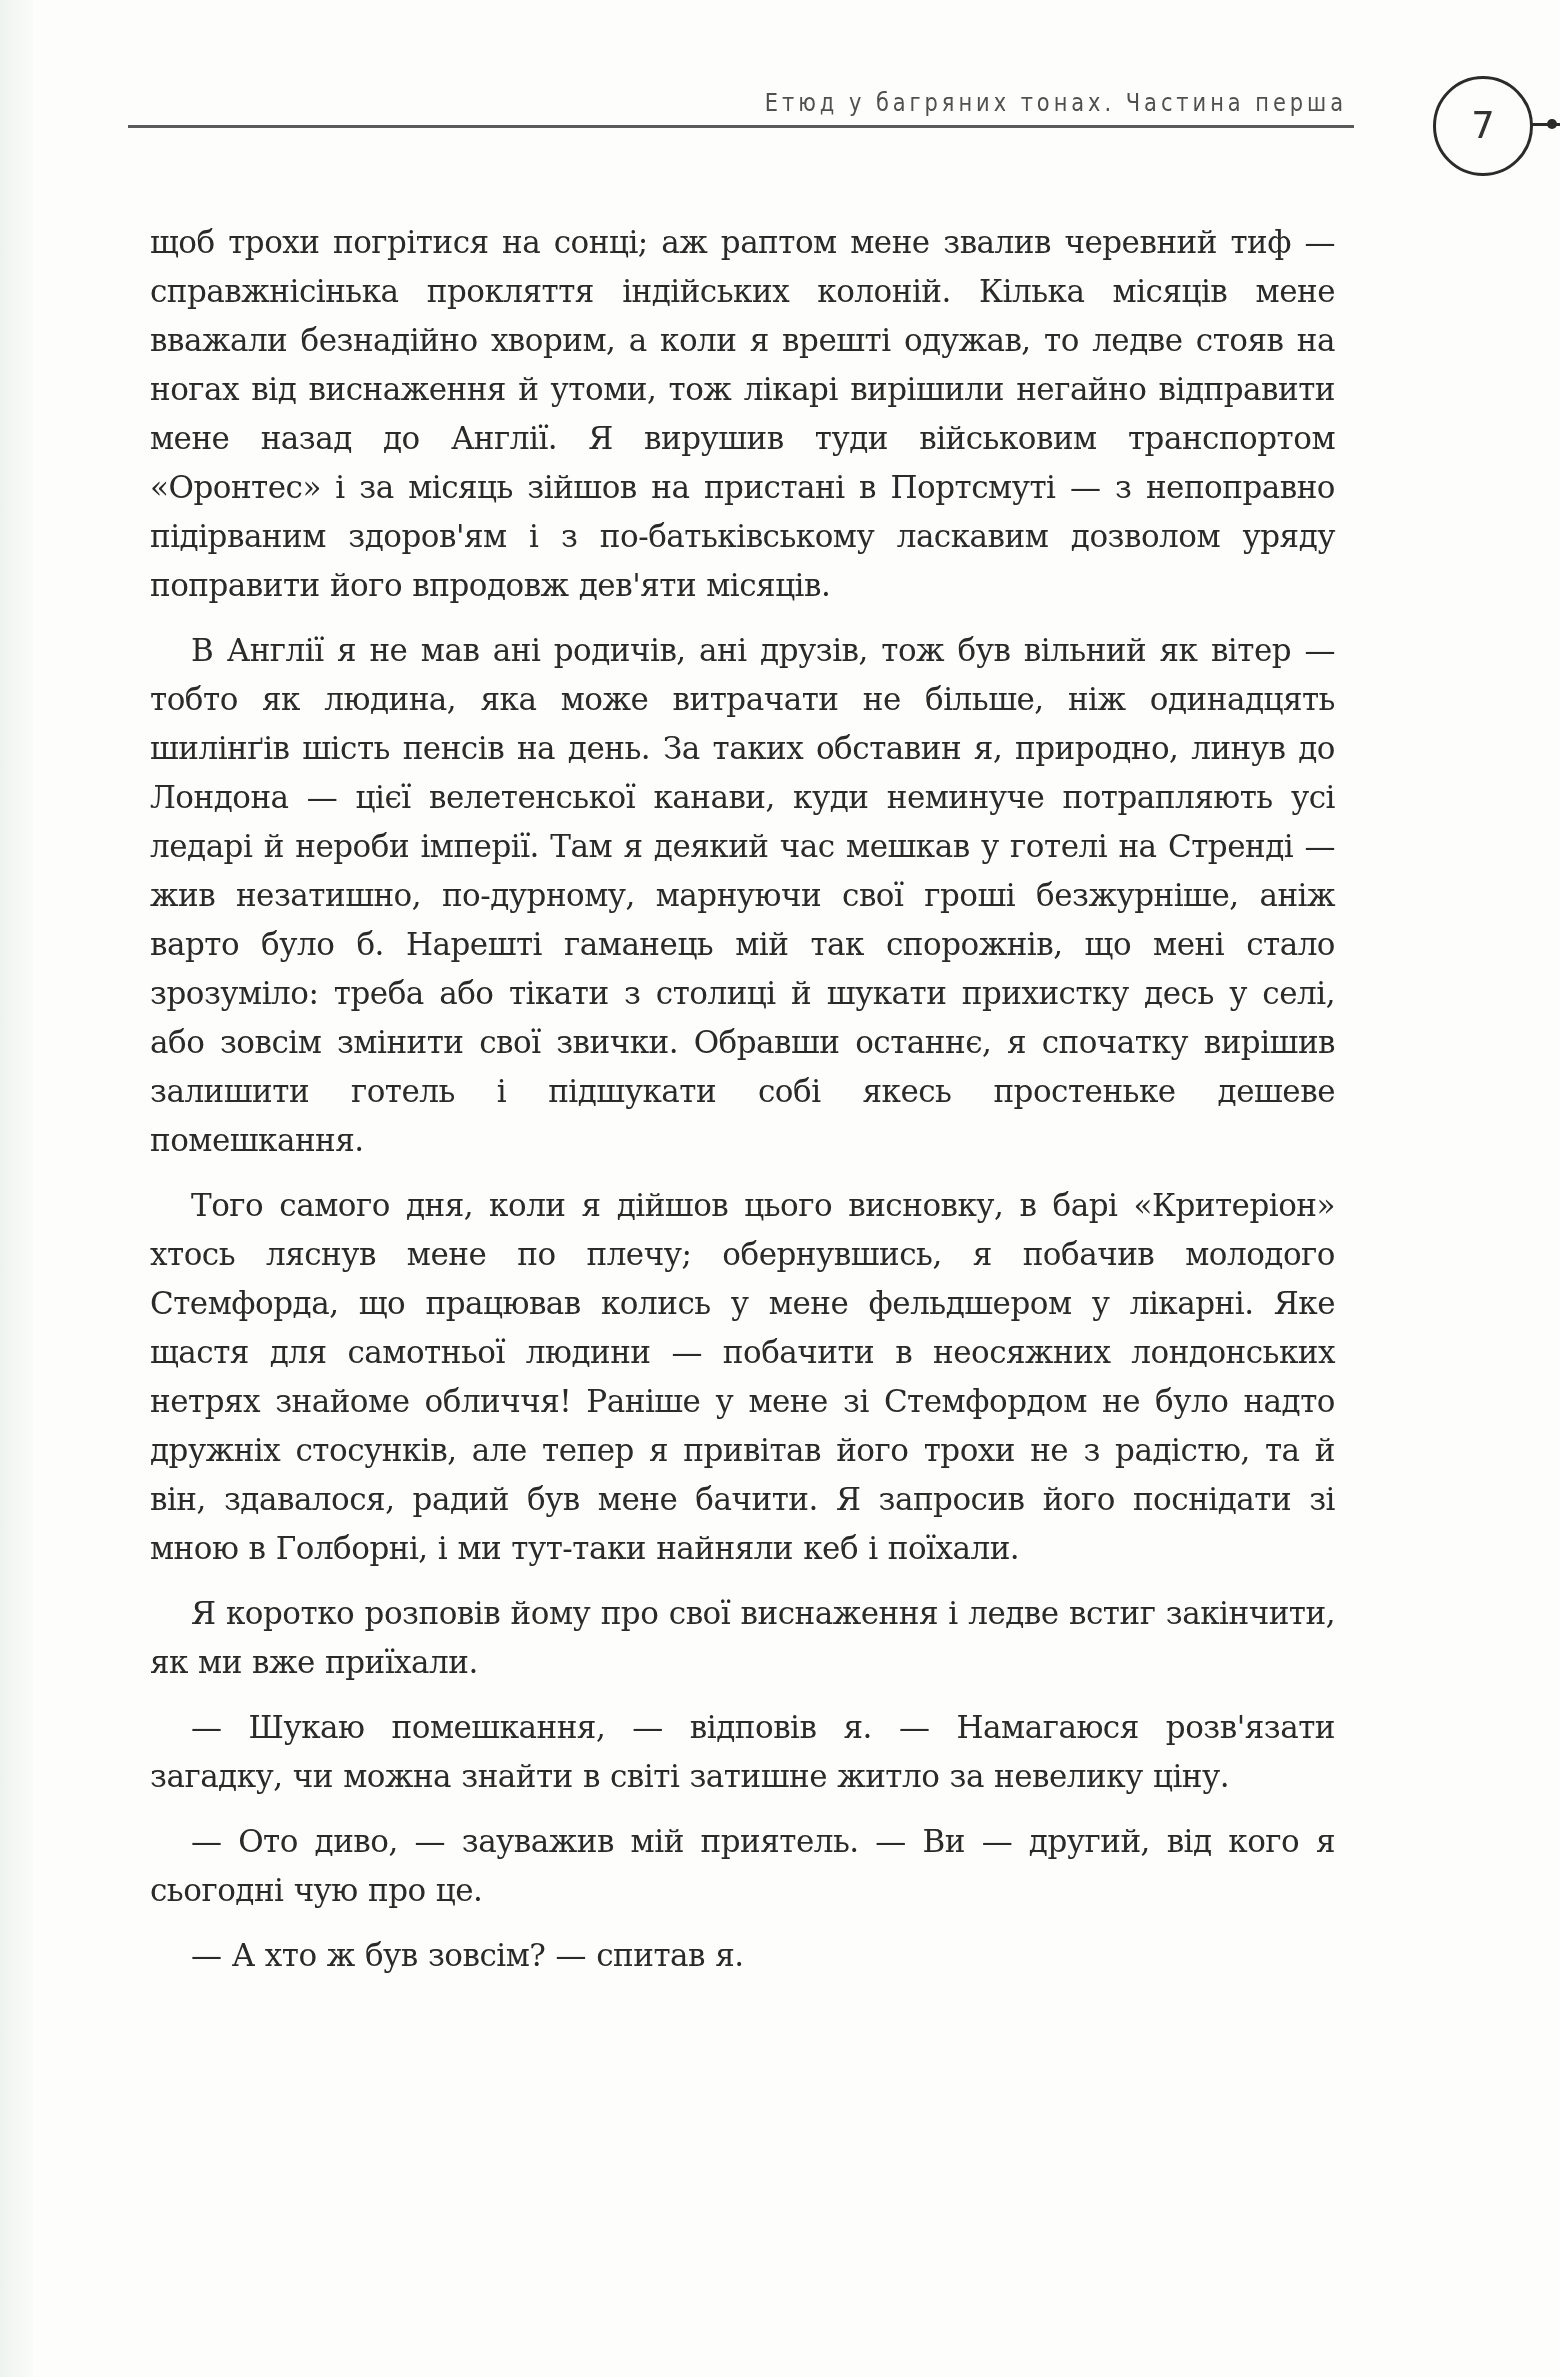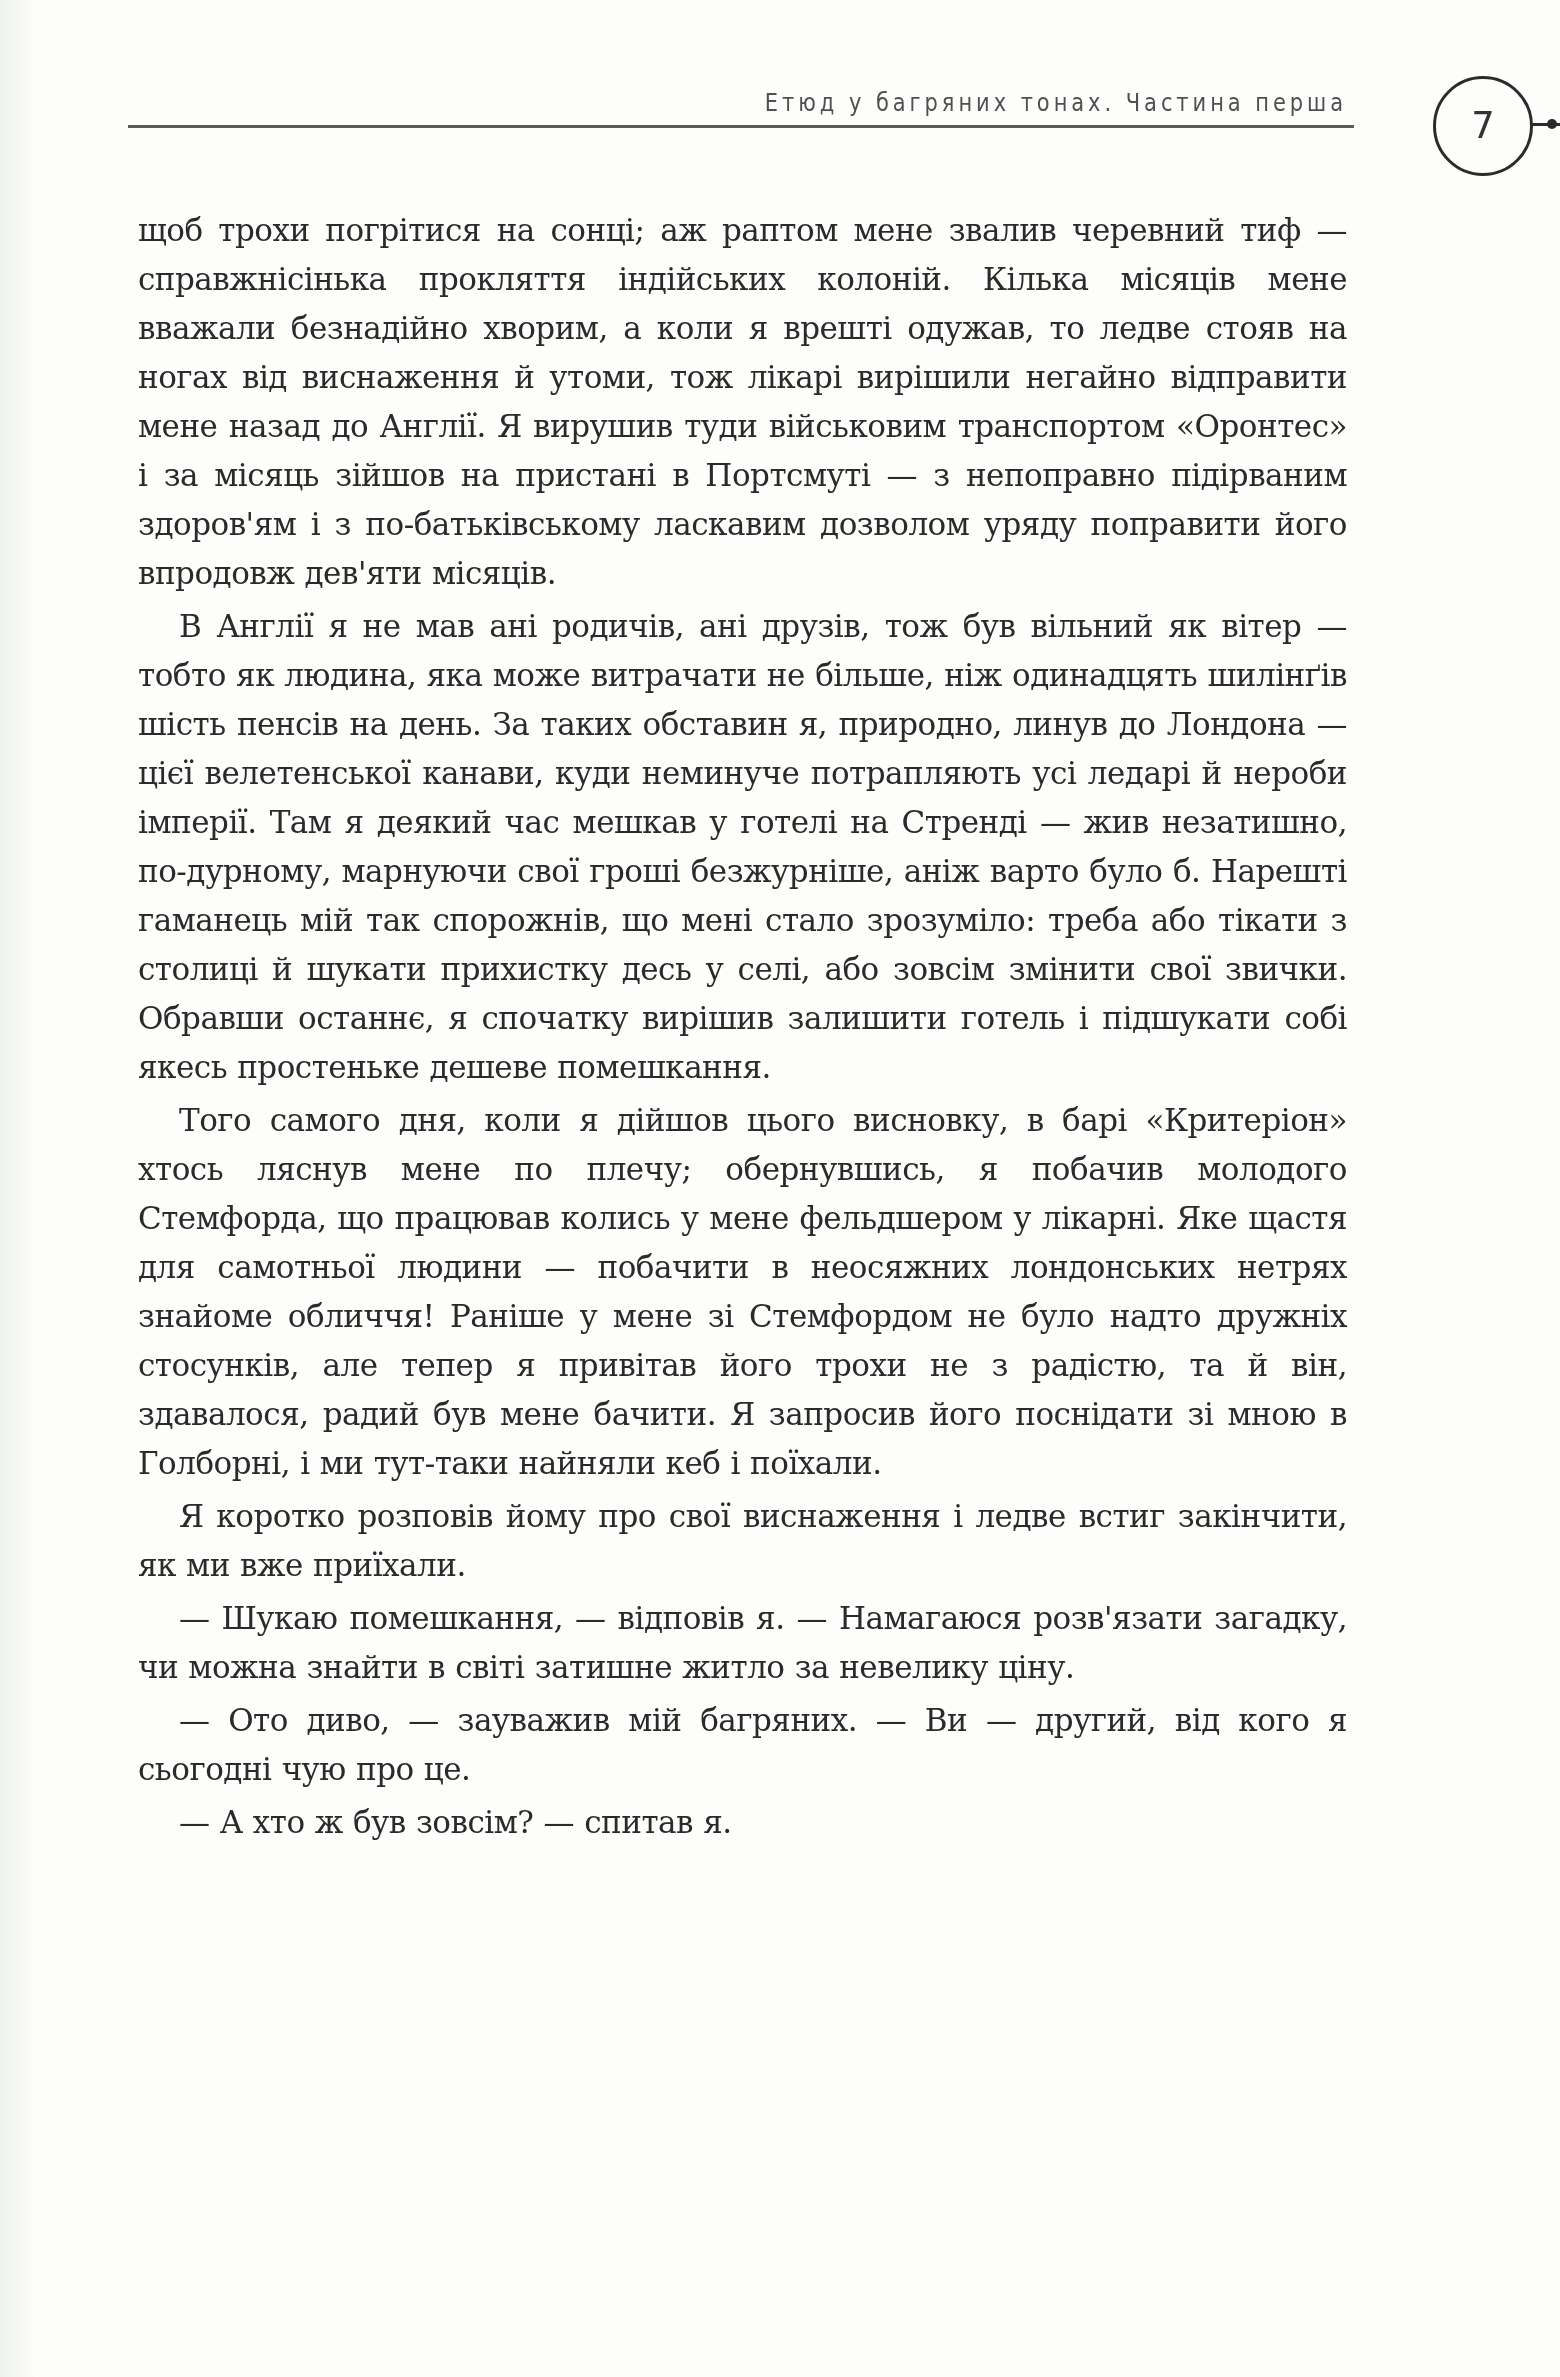--- a/index.html
+++ b/index.html
@@ -87,21 +87,21 @@
       left: 134px;
       top: 202px;
       width: 1217px;
       font-size: 31px;
       line-height: 49px;
       text-align: justify;
       letter-spacing: -0.5px;
       word-spacing: 0.8px;
     }
     .body-text p {
-      margin: 4px;
+      margin: 16px;
       text-indent: 41px;
       hyphens: manual;
     }
     .body-text p.continued {
       text-indent: 0;
     }
   </style>
 </head>
 <body>
 
@@ -115,16 +115,16 @@
 </div>
 <div class="connector-line"></div>
 <div class="connector-dot"></div>
 
 <div class="body-text">
   <p class="continued">щоб трохи погрітися на сонці; аж раптом мене звалив черевний тиф — справжнісінька прокляття індійських колоній. Кілька місяців мене вважали безнадійно хворим, а коли я врешті одужав, то ледве стояв на ногах від виснаження й утоми, тож лікарі вирішили негайно відправити мене назад до Англії. Я вирушив туди військовим транспортом «Оронтес» і за місяць зійшов на пристані в Портсмуті — з непоправно підірваним здоров'ям і з по-батьківському ласкавим дозволом уряду поправити його впродовж дев'яти місяців.</p>
   <p>В Англії я не мав ані родичів, ані друзів, тож був вільний як вітер — тобто як людина, яка може витрачати не більше, ніж одинадцять шилінґів шість пенсів на день. За таких обставин я, природно, линув до Лондона — цієї велетенської канави, куди неминуче потрапляють усі ледарі й нероби імперії. Там я деякий час мешкав у готелі на Стренді — жив незатишно, по-дурному, марнуючи свої гроші безжурніше, аніж варто було б. Нарешті гаманець мій так спорожнів, що мені стало зрозуміло: треба або тікати з столиці й шукати прихистку десь у селі, або зовсім змінити свої звички. Обравши останнє, я спочатку вирішив залишити готель і підшукати собі якесь простеньке дешеве помешкання.</p>
   <p>Того самого дня, коли я дійшов цього висновку, в барі «Критеріон» хтось ляснув мене по плечу; обернувшись, я побачив молодого Стемфорда, що працював колись у мене фельдшером у лікарні. Яке щастя для самотньої людини — побачити в неосяжних лондонських нетрях знайоме обличчя! Раніше у мене зі Стемфордом не було надто дружніх стосунків, але тепер я привітав його трохи не з радістю, та й він, здавалося, радий був мене бачити. Я запросив його поснідати зі мною в Голборні, і ми тут-таки найняли кеб і поїхали.</p>
   <p>Я коротко розповів йому про свої виснаження і ледве встиг закінчити, як ми вже приїхали.</p>
   <p>— Шукаю помешкання, — відповів я. — Намагаюся розв'язати загадку, чи можна знайти в світі затишне житло за невелику ціну.</p>
-  <p>— Ото диво, — зауважив мій багряних. — Ви — другий, від кого я сьогодні чую про це.</p>
+  <p>— Ото диво, — зауважив мій приятель. — Ви — другий, від кого я сьогодні чую про це.</p>
   <p>— А хто ж був зовсім? — спитав я.</p>
 </div>
 
 
 </body></html>

